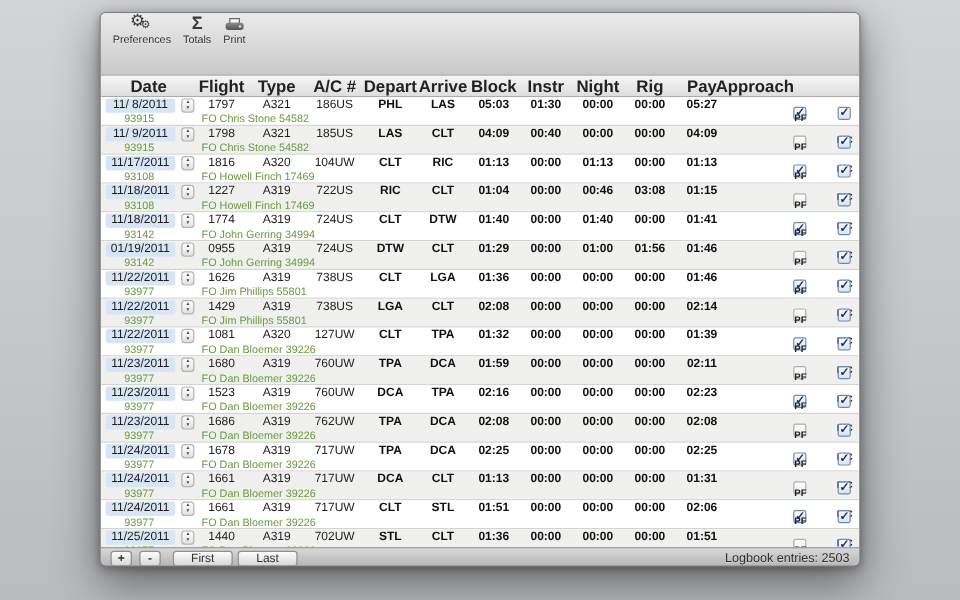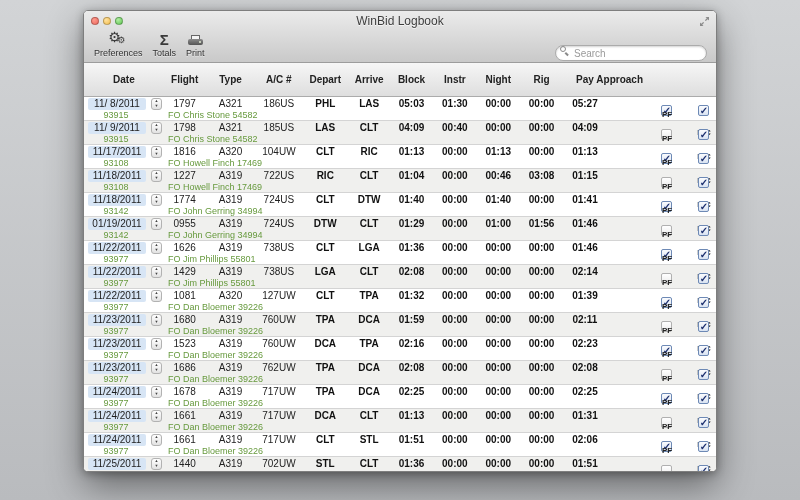--- a/index.html
+++ b/index.html
@@ -50,24 +50,24 @@
     padding:0 6px 0 18px; background:#fff;
     box-shadow:inset 0 1px 2px rgba(0,0,0,.18);
     outline:none;
   }
   .search-input::placeholder { color:#9a9a9a; }
   .mag-icon { position:absolute; left:5px; top:3px; width:10px; height:10px; }
   .mag-icon .lens { position:absolute; left:0; top:0; width:6px; height:6px; border:1.4px solid #8a8a8a; border-radius:50%; }
   .mag-icon .handle { position:absolute; left:6px; top:6px; width:4px; height:1.6px; background:#8a8a8a; transform:rotate(45deg); transform-origin:0 0; }
   
   .thead {
-    height:34px; display:flex; align-items:center;
+    height:18px; display:flex; align-items:center;
     background:linear-gradient(#f6f6f6,#dedede);
     border-bottom:1px solid #ababab;
-    font-size:10px; font-weight:bold; color:#222;
+    font-size:14px; font-weight:bold; color:#222;
   }
   .thead .hcell { text-align:center; }
   .thead .h-approach { text-align:left; position:relative; left:-10px; }
   
   .c-date   { width:80px; }
   .c-flight { width:42px; }
   .c-type   { width:50px; }
   .c-ac     { width:47px; }
   .c-depart { width:46px; }
   .c-arrive { width:42px; }
@@ -127,32 +127,20 @@
   .b-plus, .b-minus { width:18px; margin-right:6px; font-weight:bold; }
   .b-first, .b-last { width:50px; margin-left:4px; }
   .entries { position:absolute; right:8px; font-size:10.5px; color:#2e2e2e; text-shadow:0 1px 0 rgba(255,255,255,.4); }
 </style>
 </head>
 <body>
 
 <div class="window">
 
   <div class="chrome">
-    <div class="titlebar">
-      <div class="traffic">
-        <span class="light" style="background:radial-gradient(circle at 35% 30%, #ff9a8d, #ed6a5f)"></span>
-        <span class="light" style="background:radial-gradient(circle at 35% 30%, #ffe2a0, #f5bf4f)"></span>
-        <span class="light" style="background:radial-gradient(circle at 35% 30%, #b3efa3, #61c654)"></span>
-      </div>
-      <div class="title">WinBid Logbook</div>
-      <svg class="fs-icon" viewBox="0 0 11 11">
-        <path d="M6.5 1 L10 1 L10 4.5 L8.7 3.2 L6.8 5.1 L5.9 4.2 L7.8 2.3 Z" fill="#6e6e6e"></path>
-        <path d="M4.5 10 L1 10 L1 6.5 L2.3 7.8 L4.2 5.9 L5.1 6.8 L3.2 8.7 Z" fill="#6e6e6e"></path>
-      </svg>
-    </div>
     <div class="toolbar">
       <div class="tb-btn">
         <span class="tb-icon">
           <span class="gear-wrap">
               <span class="gear-big">⚙</span>
               <span class="gear-small">⚙</span>
             </span>
         </span>
         <span class="tb-label">Preferences</span>
       </div>
@@ -162,27 +150,20 @@
       </div>
       <div class="tb-btn">
         <span class="tb-icon">
           <span class="printer">
               <span class="p-paper"></span>
               <span class="p-body"></span>
               <span class="p-led"></span>
             </span>
         </span>
         <span class="tb-label">Print</span>
-      </div>
-      <div class="search-wrap">
-        <input class="search-input" type="text" placeholder="Search" style="">
-        <span class="mag-icon">
-            <span class="lens"></span>
-            <span class="handle"></span>
-          </span>
       </div>
     </div>
   </div>
 
   <div class="thead">
     <div class="hcell c-date">Date</div>
     <div class="hcell c-flight">Flight</div>
     <div class="hcell c-type">Type</div>
     <div class="hcell c-ac">A/C #</div>
     <div class="hcell c-depart">Depart</div>

